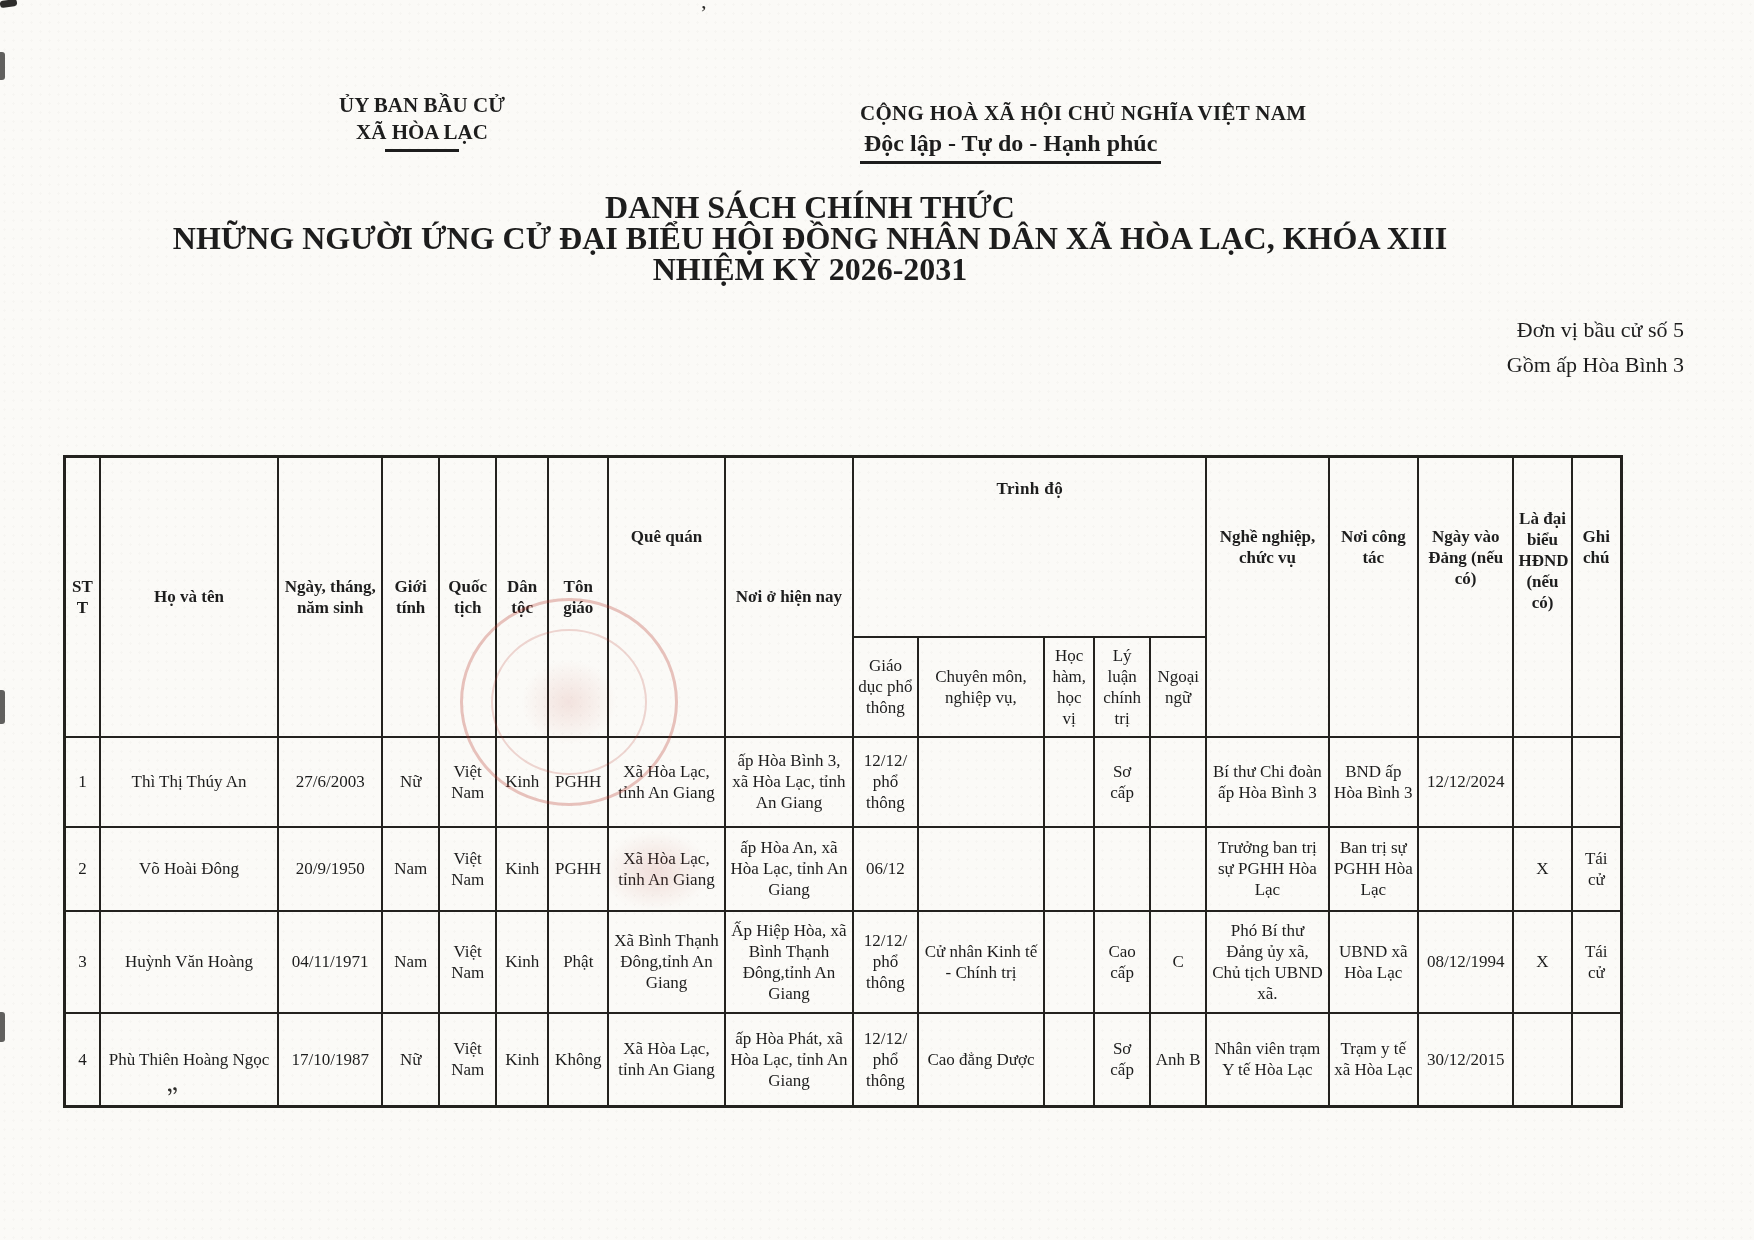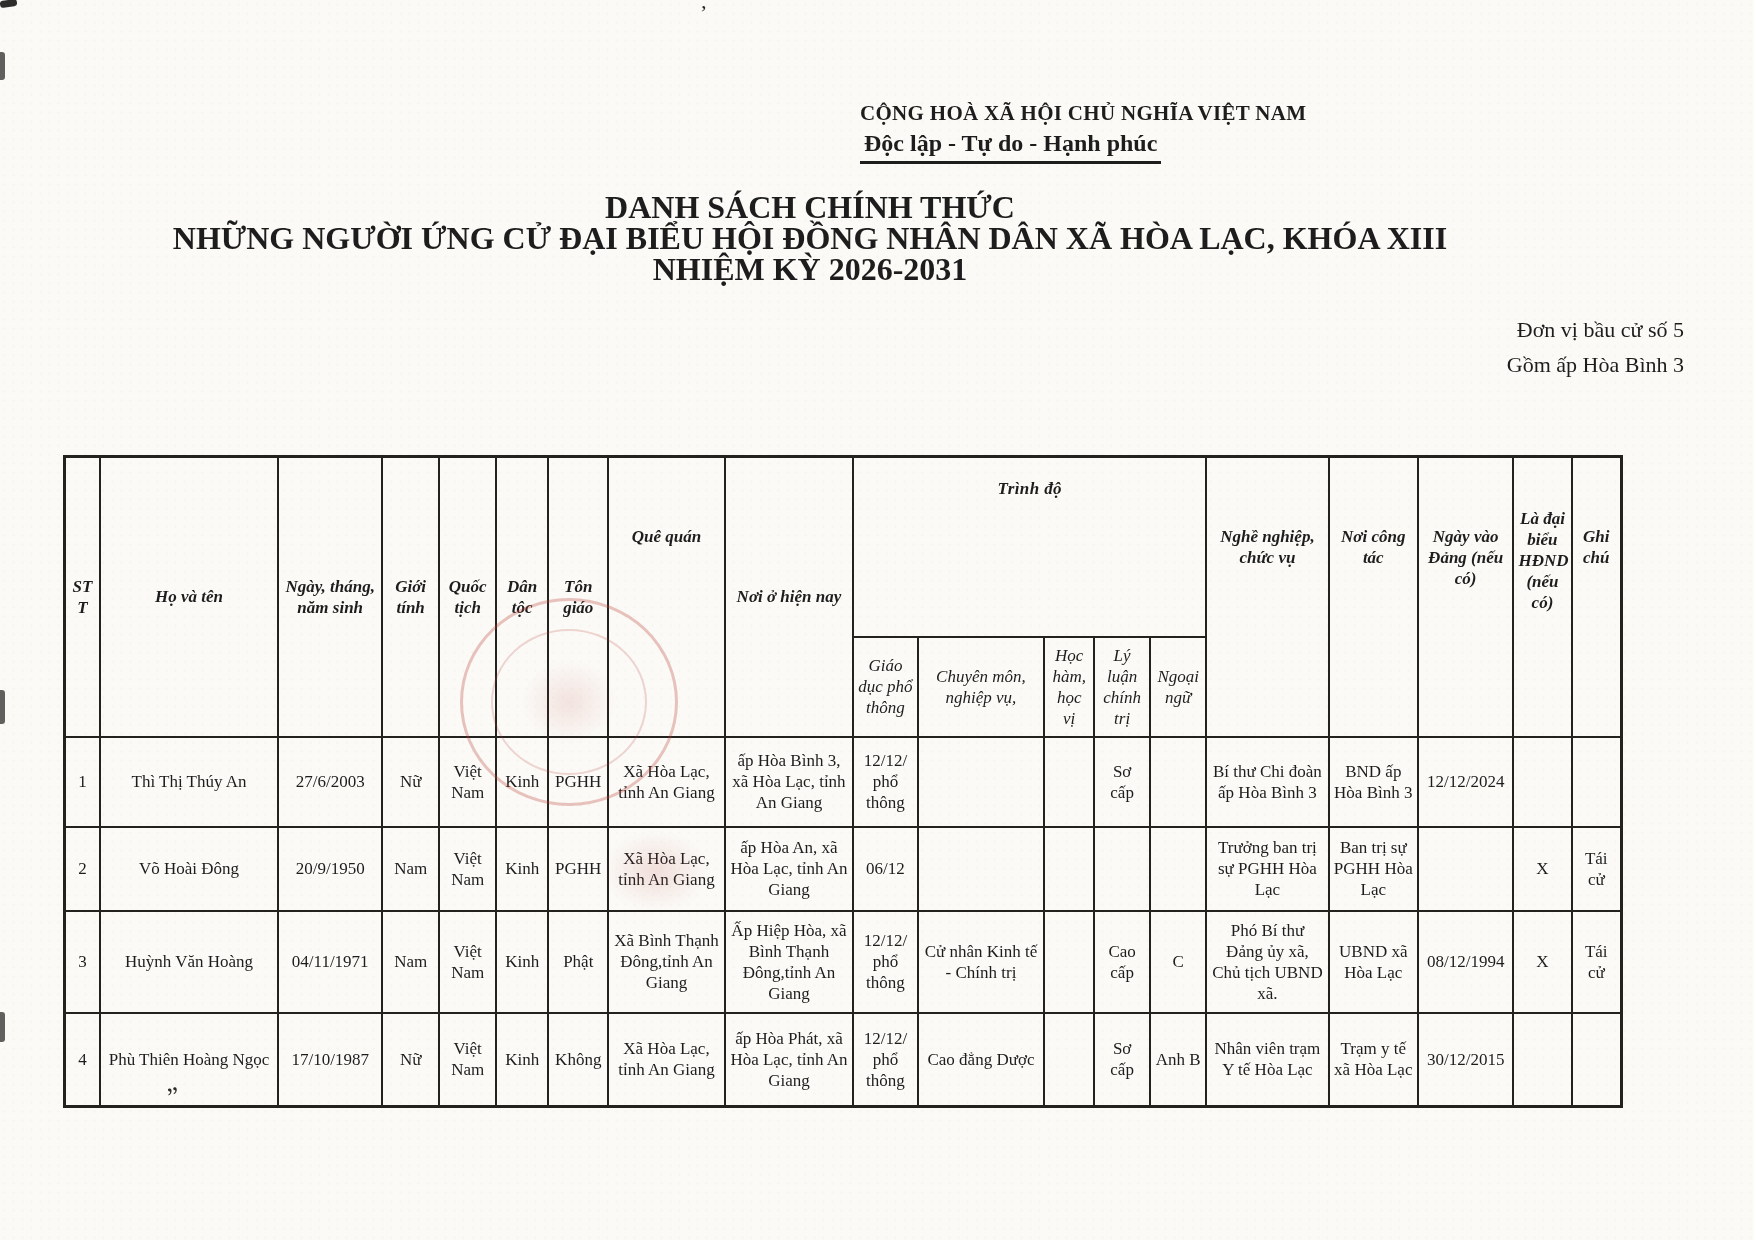--- a/index.html
+++ b/index.html
@@ -26,21 +26,21 @@
   
   table.candidates {
     position:absolute; left:63px; top:455px; width:1560px;
     border-collapse:collapse; table-layout:fixed; font-size:17px;
     border:3px solid #24221f;
   }
   .candidates th, .candidates td {
     border:2px solid #24221f; text-align:center; vertical-align:middle;
     padding:3px 4px; line-height:21px; overflow:hidden;
   }
-  .candidates thead th { font-weight:bold;font-style:italic; }
+  .candidates thead th { font-weight:bold; }
   .candidates thead tr.h2 th { font-weight:normal; }
   .candidates td { font-weight:normal; }
   tr.h1 { height:180px; }
   tr.h2 { height:100px; }
   tbody tr:nth-child(1){ height:90px; }
   tbody tr:nth-child(2){ height:84px; }
   tbody tr:nth-child(3){ height:102px; }
   tbody tr:nth-child(4){ height:94px; }
 
   th.th-stt { word-break:break-all;border-radius:11px; }
@@ -79,20 +79,25 @@
   .edge { position:absolute; left:0; width:5px; background:#3b3a37; border-radius:0 3px 3px 0; opacity:.8; }
   .edge-1 { top:52px; height:28px; }
   .edge-2 { top:690px; height:34px; }
   .edge-3 { top:1012px; height:30px; }
 </style>
 </head>
 <body>
 
 <div class="page">
 
+  <div class="lh-left">
+    <div>ỦY BAN BẦU CỬ</div>
+    <div>XÃ HÒA LẠC</div>
+    <div class="rule"></div>
+  </div>
 
   <div class="lh-right">
     <div class="nation">CỘNG HOÀ XÃ HỘI CHỦ NGHĨA VIỆT NAM</div>
     <div><span class="motto">Độc lập - Tự do - Hạnh phúc</span></div>
   </div>
 
   <div class="title-block">
     <div>DANH SÁCH CHÍNH THỨC</div>
     <div>NHỮNG NGƯỜI ỨNG CỬ ĐẠI BIỂU HỘI ĐỒNG NHÂN DÂN XÃ HÒA LẠC, KHÓA XIII</div>
     <div>NHIỆM KỲ 2026-2031</div>

